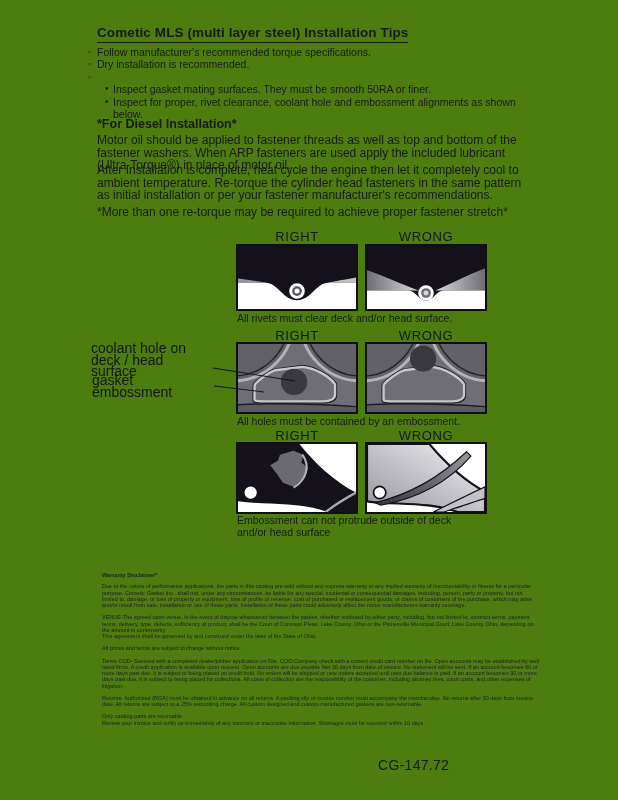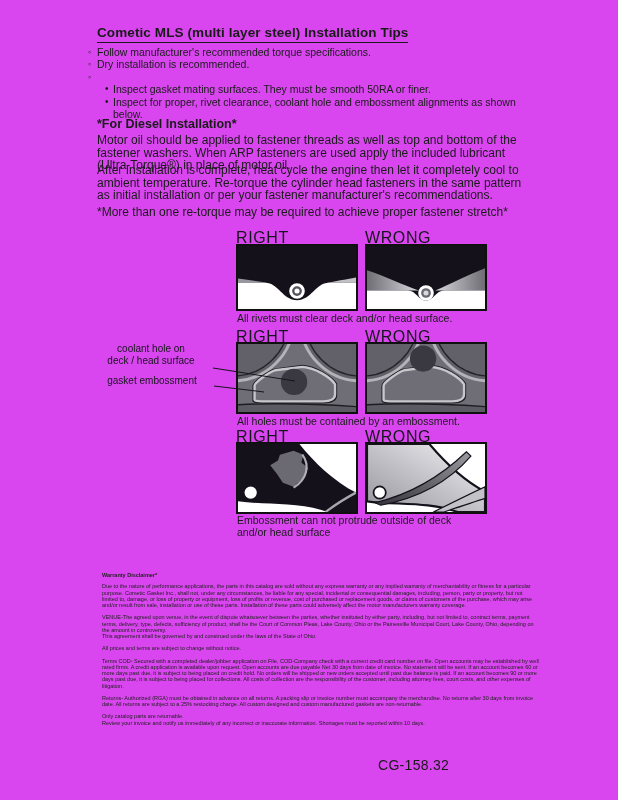--- a/index.html
+++ b/index.html
@@ -1,41 +1,41 @@
 <!DOCTYPE html>
 <html><head>
 <meta charset="utf-8">
 <style>
   html,body{margin:0;padding:0;background:#ffffff;}
   .page{
-    position:relative;width:618px;height:800px;background:#d946ef;overflow:hidden;
+    position:relative;width:618px;height:800px;background:#4d7c0f;overflow:hidden;
     font-family:"Liberation Sans","DejaVu Sans",sans-serif;color:#1a1a1a;
   }
   .title{
     position:absolute;left:97px;top:26px;font-size:13.5px;line-height:14px;font-weight:bold;
     border-bottom:1.5px solid #1a1a1a;padding-bottom:2px;letter-spacing:.1px;white-space:nowrap;
   }
   .tips{position:absolute;left:88px;top:46px;font-size:10.5px;line-height:12.4px;width:460px;}
   .tip-row{display:flex;}
   .tip-row .mk{width:9px;flex:0 0 9px;font-size:9px;}
   .tip-row.sub{margin-left:17px;}
   .tip-row.sub .mk{width:8px;flex:0 0 8px;font-size:10px;}
   .diesel-h{position:absolute;left:97px;top:118px;font-size:12.5px;line-height:13px;font-weight:bold;}
   .bodypara{position:absolute;left:97px;width:432px;font-size:12px;line-height:12.6px;}
   .p1{top:134px;}
   .p2{top:164px;}
   .note{top:206px;}
-  .dlabel{position:absolute;width:122px;font-size:16px;letter-spacing:.6px;color:#17151d;}
+  .dlabel{position:absolute;width:122px;text-align:center;font-size:13px;letter-spacing:.6px;color:#17151d;}
   .panel{position:absolute;width:122px;box-sizing:border-box;border:2px solid #101010;background:#fff;}
   .panel svg{display:block;width:100%;height:100%;}
   .h1{height:67px;}
   .h2{height:72px;}
   .cap{position:absolute;left:237px;font-size:10.5px;line-height:12.2px;}
   .cap3{width:245px;}
-  .sidelabel{position:absolute;text-align:center;font-size:10px;line-height:11.5px;color:#17151d;}
+  .sidelabel{position:absolute;text-align:left;font-size:14px;line-height:11.5px;color:#17151d;}
   .leaders{position:absolute;left:0;top:330px;width:618px;height:80px;pointer-events:none;}
   .disclaimer{position:absolute;left:102px;top:572px;width:437px;font-size:5.5px;line-height:6.3px;color:#222;}
   .disclaimer p{margin:0 0 5.8px 0;}
   .disclaimer p.head{font-weight:bold;margin-bottom:5.2px;}
   .disclaimer p.tight{margin-bottom:0;}
   .pagenum{position:absolute;left:378px;top:757px;font-size:14px;letter-spacing:.3px;}
 </style>
 </head>
 <body>
 
@@ -192,15 +192,15 @@
     <p>Due to the nature of performance applications, the parts in this catalog are sold without any express warranty or any implied warranty of merchantability or fitness for a particular purpose.  Cometic Gasket Inc., shall not, under any circumstances, be liable for any special, incidental or consequential damages, including, person, party or property, but not limited to, damage, or loss of property or equipment, loss of profits or revenue, cost of purchased or replacement goods, or claims of customers of the purchase, which may arise and/or result from sale, installation or use of these parts.  Installation of these parts could adversely affect the motor manufacturers warranty coverage.</p>
     <p class="tight">VENUE-The agreed upon venue, in the event of dispute whatsoever between the parties, whether instituted by either party, including, but not limited to, contract terms, payment terms, delivery, type, defects, sufficiency of product, shall be the Court of Common Pleas, Lake County, Ohio or the Painesville Municipal Court, Lake County, Ohio, depending on the amount in controversy.</p>
     <p>This agreement shall be governed by and construed under the laws of the State of Ohio.</p>
     <p>All prices and terms are subject to change without notice.</p>
     <p>Terms COD- Secured with a completed dealer/jobber application on File, COD-Company check with a current credit card number on file.  Open accounts may be established by well rated firms.  A credit application is available upon request.  Open accounts are due payable Net 30 days from date of invoice.  No statement will be sent.  If an account becomes 60 or more days past due, it is subject to being placed on credit hold.  No orders will be shipped or new orders accepted until past due balance is paid.  If an account becomes 90 or more days past due, it is subject to being placed for collections.  All costs of collection are the responsibility of the customer, including attorney fees, court costs, and other expenses of litigation.</p>
     <p>Returns- Authorized (RGA) must be obtained in advance on all returns.  A packing slip or invoice number must accompany the merchandise.  No returns after 30 days from invoice date.  All returns are subject to a 25% restocking charge.  All custom designed and custom manufactured gaskets are non-returnable.</p>
     <p class="tight">Only catalog parts are returnable.</p>
     <p class="tight">Review your invoice and notify us immediately of any incorrect or inaccurate information.  Shortages must be reported within 10 days.</p>
   </div>
 
-  <div class="pagenum">CG-158.32</div>
+  <div class="pagenum">CG-147.72</div>
 
 </div>
 
 </body></html>

